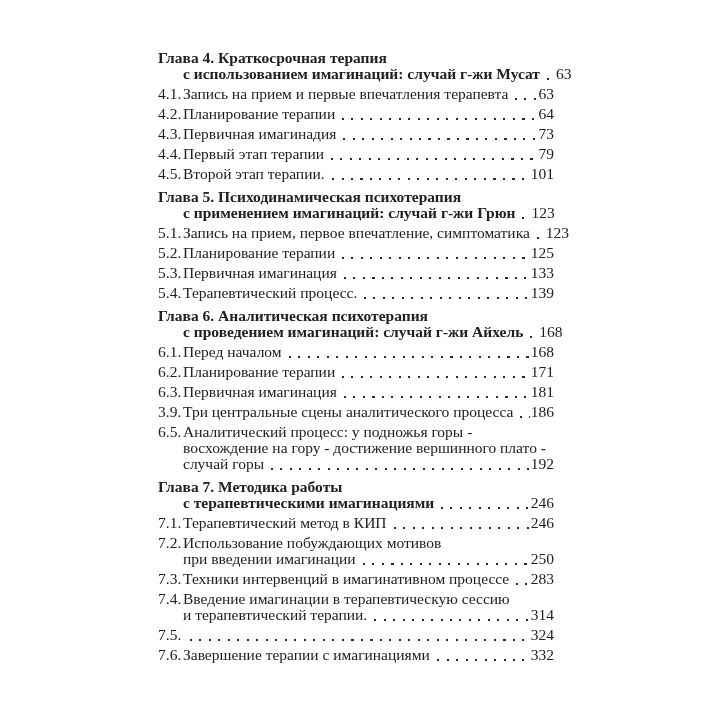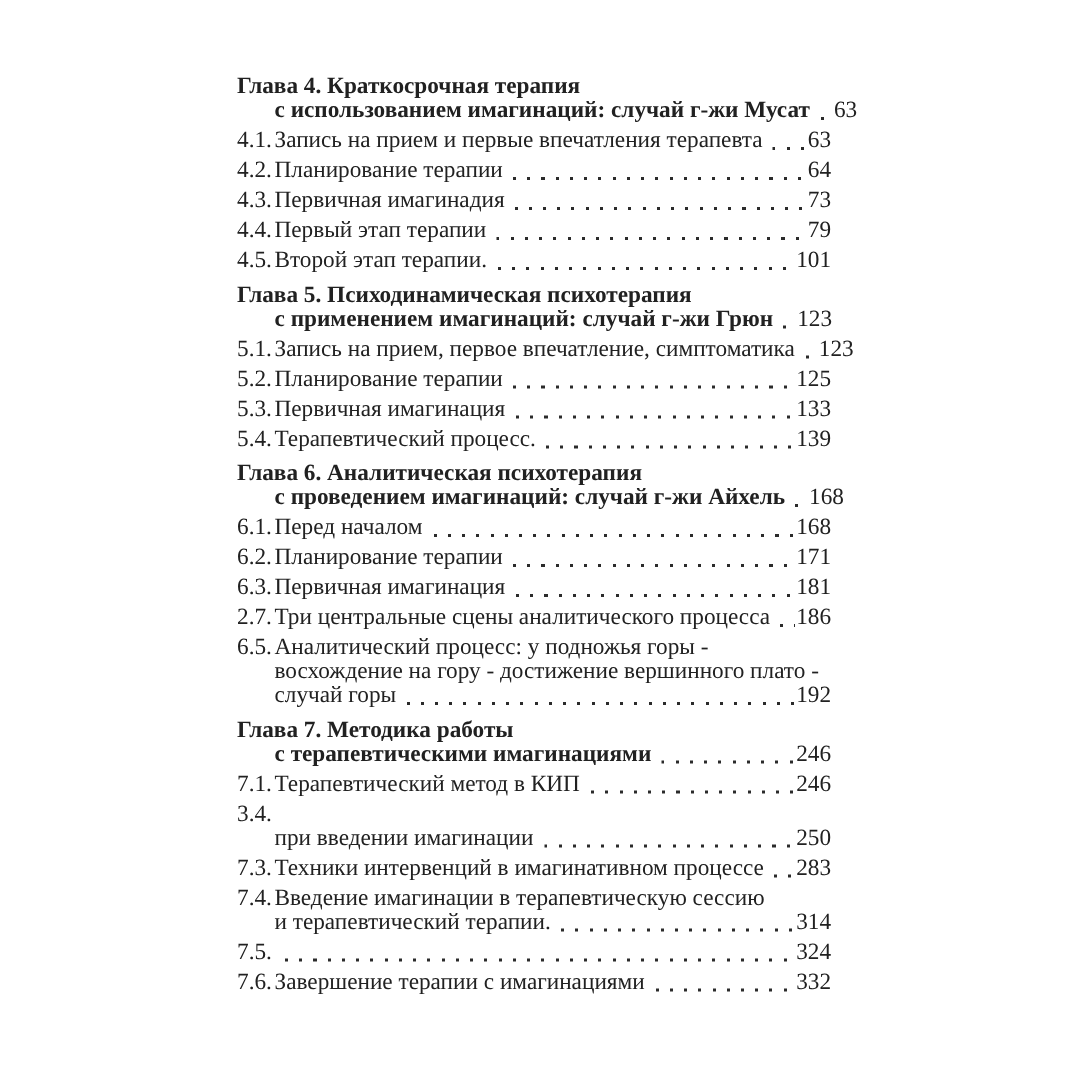--- a/index.html
+++ b/index.html
@@ -190,21 +190,21 @@
         <div class="block">
           <div class="row">
             <span class="num">6.3.</span>
             <span class="txt">Первичная имагинация</span>
             <div class="leader"></div>
             <span class="pagenum">181</span>
           </div>
         </div>
         <div class="block">
           <div class="row">
-            <span class="num">2.7.</span>
+            <span class="num">3.9.</span>
             <span class="txt">Три центральные сцены аналитического процесса</span>
             <div class="leader"></div>
             <span class="pagenum">186</span>
           </div>
         </div>
         <div class="block">
           <div class="row">
             <span class="num">6.5.</span>
             <span class="txt">Аналитический процесс: у подножья горы -</span>
           </div>
@@ -232,21 +232,22 @@
         <div class="block">
           <div class="row">
             <span class="num">7.1.</span>
             <span class="txt">Терапевтический метод в КИП</span>
             <div class="leader"></div>
             <span class="pagenum">246</span>
           </div>
         </div>
         <div class="block">
           <div class="row">
-            <span class="num">3.4.</span>
+            <span class="num">7.2.</span>
+            <span class="txt">Использование побуждающих мотивов</span>
           </div>
           <div class="row">
             <span class="txt indent">при введении имагинации</span>
             <div class="leader"></div>
             <span class="pagenum">250</span>
           </div>
         </div>
         <div class="block">
           <div class="row">
             <span class="num">7.3.</span>

